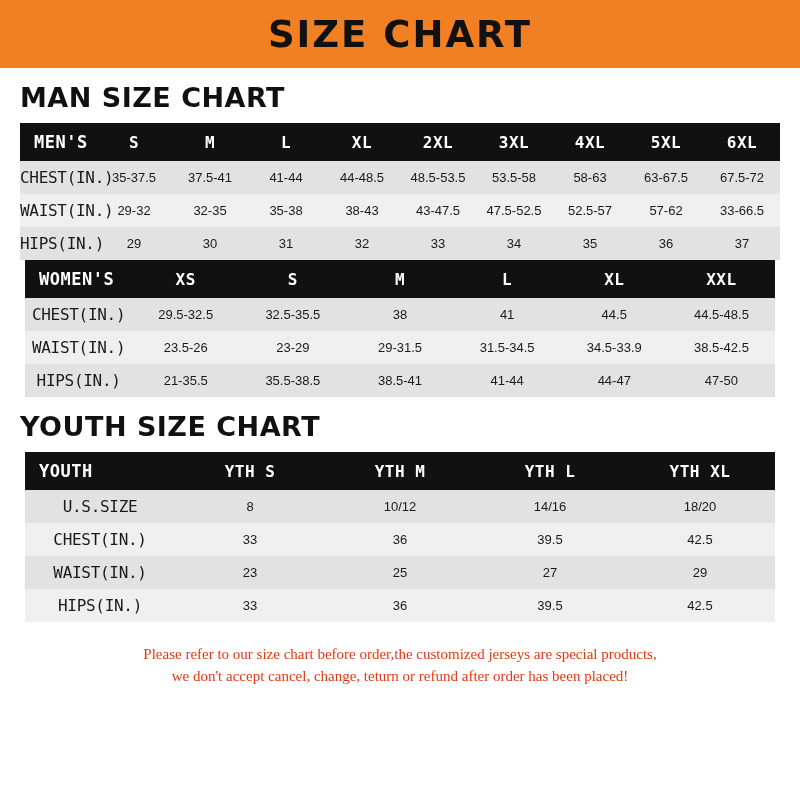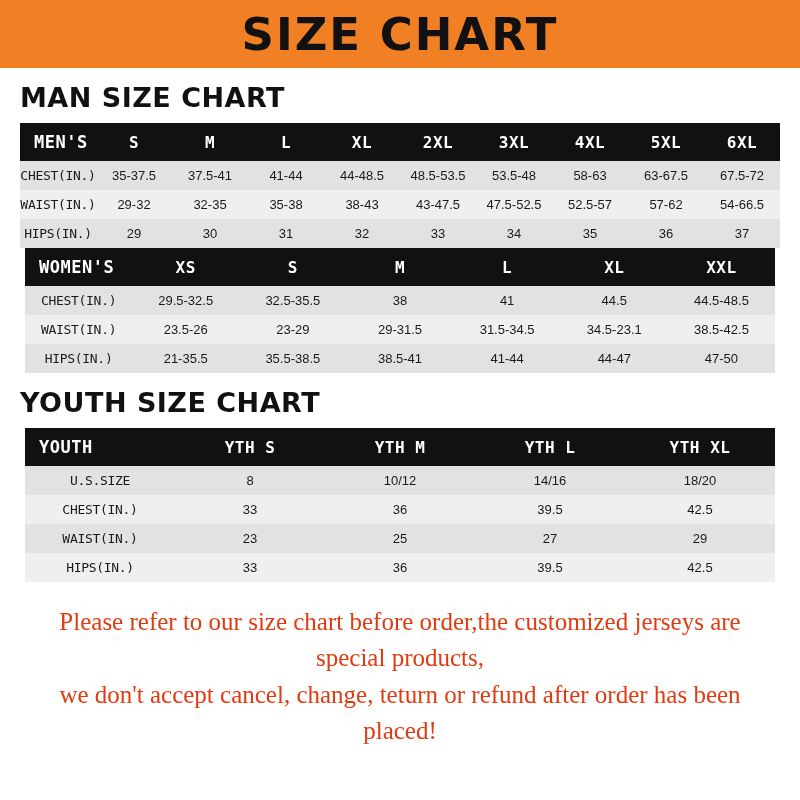--- a/index.html
+++ b/index.html
@@ -24,21 +24,21 @@
     width: 100%;
     height: 68px;
     background: #f08023;
     display: flex;
     align-items: center;
     justify-content: center;
   }
   .header-title {
     font-family: "DejaVu Sans", sans-serif;
     font-weight: bold;
-    font-size: 45px;
+    font-size: 37px;
     letter-spacing: 2px;
     color: #111111;
     line-height: 1;
   }
   .content {
     padding: 0 20px;
     box-sizing: border-box;
   }
   .section-title {
     text-align: left;
@@ -74,21 +74,21 @@
   }
   table.size-table td {
     text-align: center;
     font-family: "Liberation Sans", sans-serif;
     font-size: 13px;
     color: #1a1a1a;
     padding: 7px 0;
   }
   table.size-table td.first-col {
     font-family: "DejaVu Sans Mono", monospace;
-    font-size: 13px;
+    font-size: 16px;
     letter-spacing: -0.3px;
     text-align: center;
   }
   table.size-table tr.row-a { background: #e2e2e2; }
   table.size-table tr.row-b { background: #efefef; }
   table.size-table tr.row-c { background: #e2e2e2; }
   table.size-table tr.row-d { background: #efefef; }
 
   .men-table td.first-col { width: 108px; }
   .women-table td.first-col { width: 150px; }
@@ -96,21 +96,21 @@
 
   .women-wrap, .youth-wrap {
     padding: 0 5px;
   }
   .footer-note {
     margin-top: 22px;
     padding: 0 12px;
     text-align: center;
     color: #e23a10;
     font-family: "Liberation Serif", serif;
-    font-size: 25px;
+    font-size: 15px;
     line-height: 1.45;
   }
   .footer-line { display: block; }
 </style>
 </head>
 <body>
 
 <div class="page">
 
   <div class="header-banner">
@@ -134,36 +134,36 @@
           <th>5XL</th>
           <th>6XL</th>
         </tr>
         <tr class="row-a">
           <td class="first-col">CHEST(IN.)</td>
           <td>35-37.5</td>
           <td>37.5-41</td>
           <td>41-44</td>
           <td>44-48.5</td>
           <td>48.5-53.5</td>
-          <td>53.5-48</td>
+          <td>53.5-58</td>
           <td>58-63</td>
           <td>63-67.5</td>
           <td>67.5-72</td>
         </tr>
         <tr class="row-b">
           <td class="first-col">WAIST(IN.)</td>
           <td>29-32</td>
           <td>32-35</td>
           <td>35-38</td>
           <td>38-43</td>
           <td>43-47.5</td>
           <td>47.5-52.5</td>
           <td>52.5-57</td>
           <td>57-62</td>
-          <td>54-66.5</td>
+          <td>33-66.5</td>
         </tr>
         <tr class="row-c">
           <td class="first-col">HIPS(IN.)</td>
           <td>29</td>
           <td>30</td>
           <td>31</td>
           <td>32</td>
           <td>33</td>
           <td>34</td>
           <td>35</td>
@@ -193,21 +193,21 @@
             <td>41</td>
             <td>44.5</td>
             <td>44.5-48.5</td>
           </tr>
           <tr class="row-b">
             <td class="first-col">WAIST(IN.)</td>
             <td>23.5-26</td>
             <td>23-29</td>
             <td>29-31.5</td>
             <td>31.5-34.5</td>
-            <td>34.5-23.1</td>
+            <td>34.5-33.9</td>
             <td>38.5-42.5</td>
           </tr>
           <tr class="row-c">
             <td class="first-col">HIPS(IN.)</td>
             <td>21-35.5</td>
             <td>35.5-38.5</td>
             <td>38.5-41</td>
             <td>41-44</td>
             <td>44-47</td>
             <td>47-50</td>

